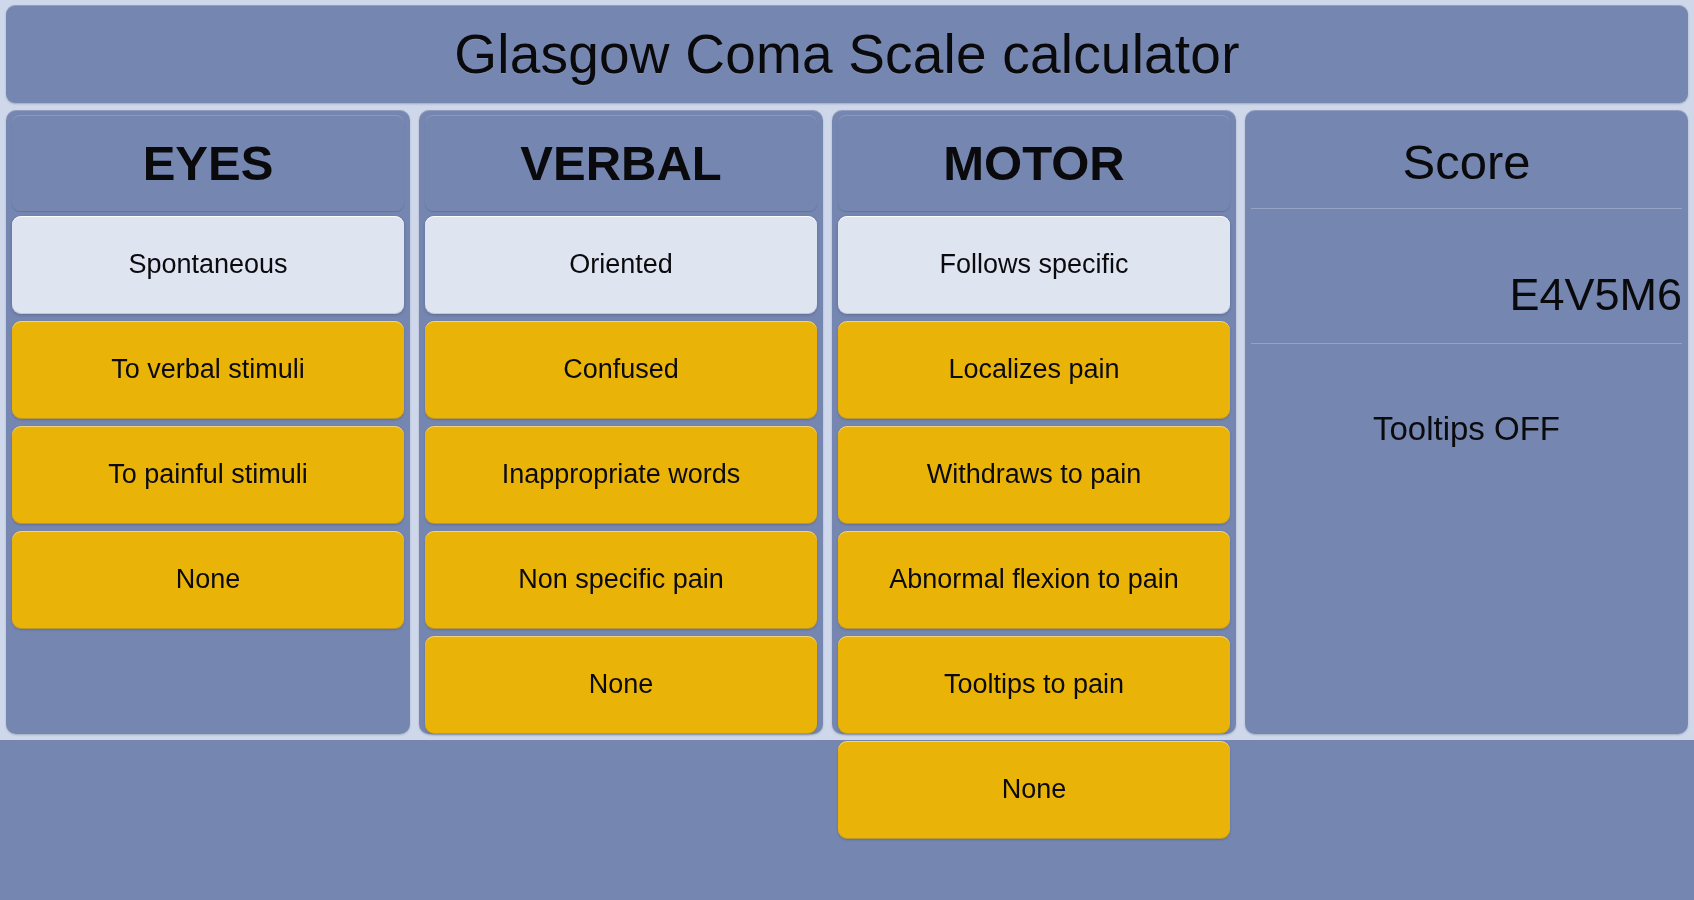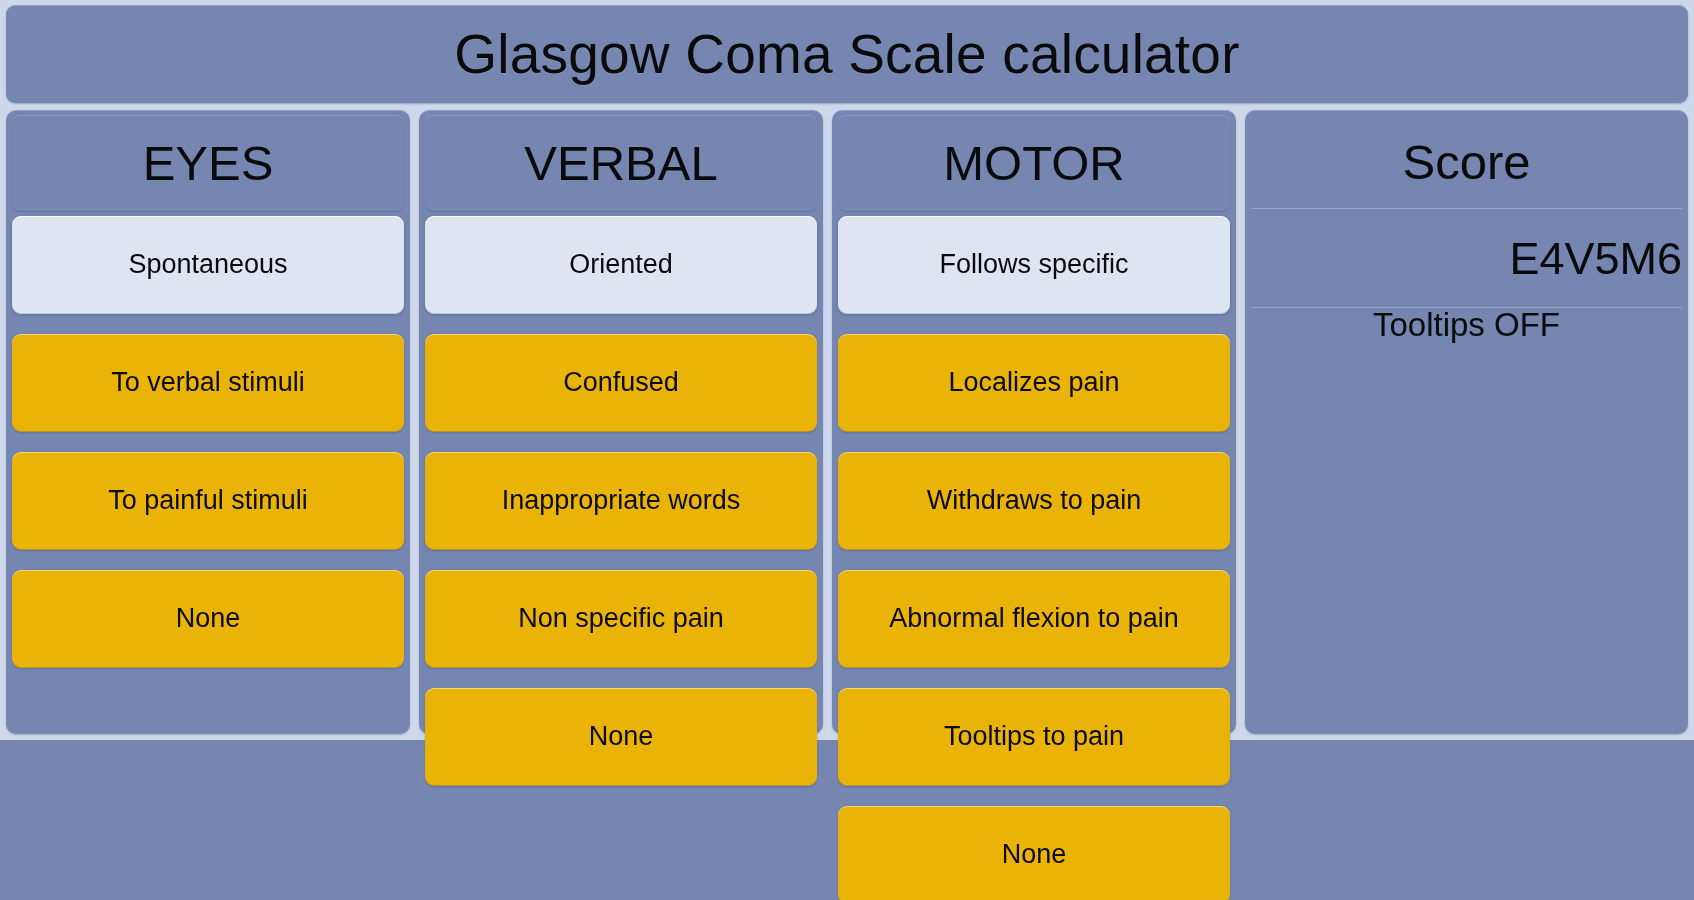--- a/index.html
+++ b/index.html
@@ -74,27 +74,28 @@
     border-radius: 8px;
     background: #7586b0;
     box-shadow: inset 0 1px 0 rgba(255,255,255,0.16),
                 0 1px 1px rgba(40,55,90,0.22);
     margin-bottom: 5px;
   }
   .col-header-text {
     font-size: 49px;
     color: #0a0a0c;
     line-height: 1;
+    font-weight: bold;
   }
 
   .options {
     flex: 1 1 auto;
     display: flex;
     flex-direction: column;
-    gap: 20px;
+    gap: 7px;
     min-height: 0;
   }
 
   .option {
     height: 98px;
     min-height: 98px;
     border-radius: 9px;
     background: #eab308;
     display: flex;
     align-items: center;
@@ -135,20 +136,21 @@
     min-width: 443px;
     border-radius: 10px;
     background: #7586b0;
     box-shadow: inset 0 1px 0 rgba(255,255,255,0.20),
                 0 1px 2px rgba(40,55,90,0.28);
     display: flex;
     flex-direction: column;
     box-sizing: border-box;
     padding: 6px 6px 8px 6px;
     min-height: 0;
+    gap: 36px;
   }
   .score-header {
     height: 92px;
     min-height: 92px;
     display: flex;
     align-items: center;
     justify-content: center;
     border-bottom: 1px solid rgba(255,255,255,0.24);
   }
   .score-header-text {
@@ -180,20 +182,21 @@
   }
   .score-breakdown-text {
     font-size: 45px;
     color: #0a0a0c;
     line-height: 1;
   }
   .tooltips-row {
     height: 96px;
     min-height: 96px;
     display: flex;
+    align-items: center;
     justify-content: center;
     cursor: pointer;
     user-select: none;
   }
   .tooltips-text {
     font-size: 33px;
     color: #0b0b0e;
     line-height: 1;
   }
 </style>

